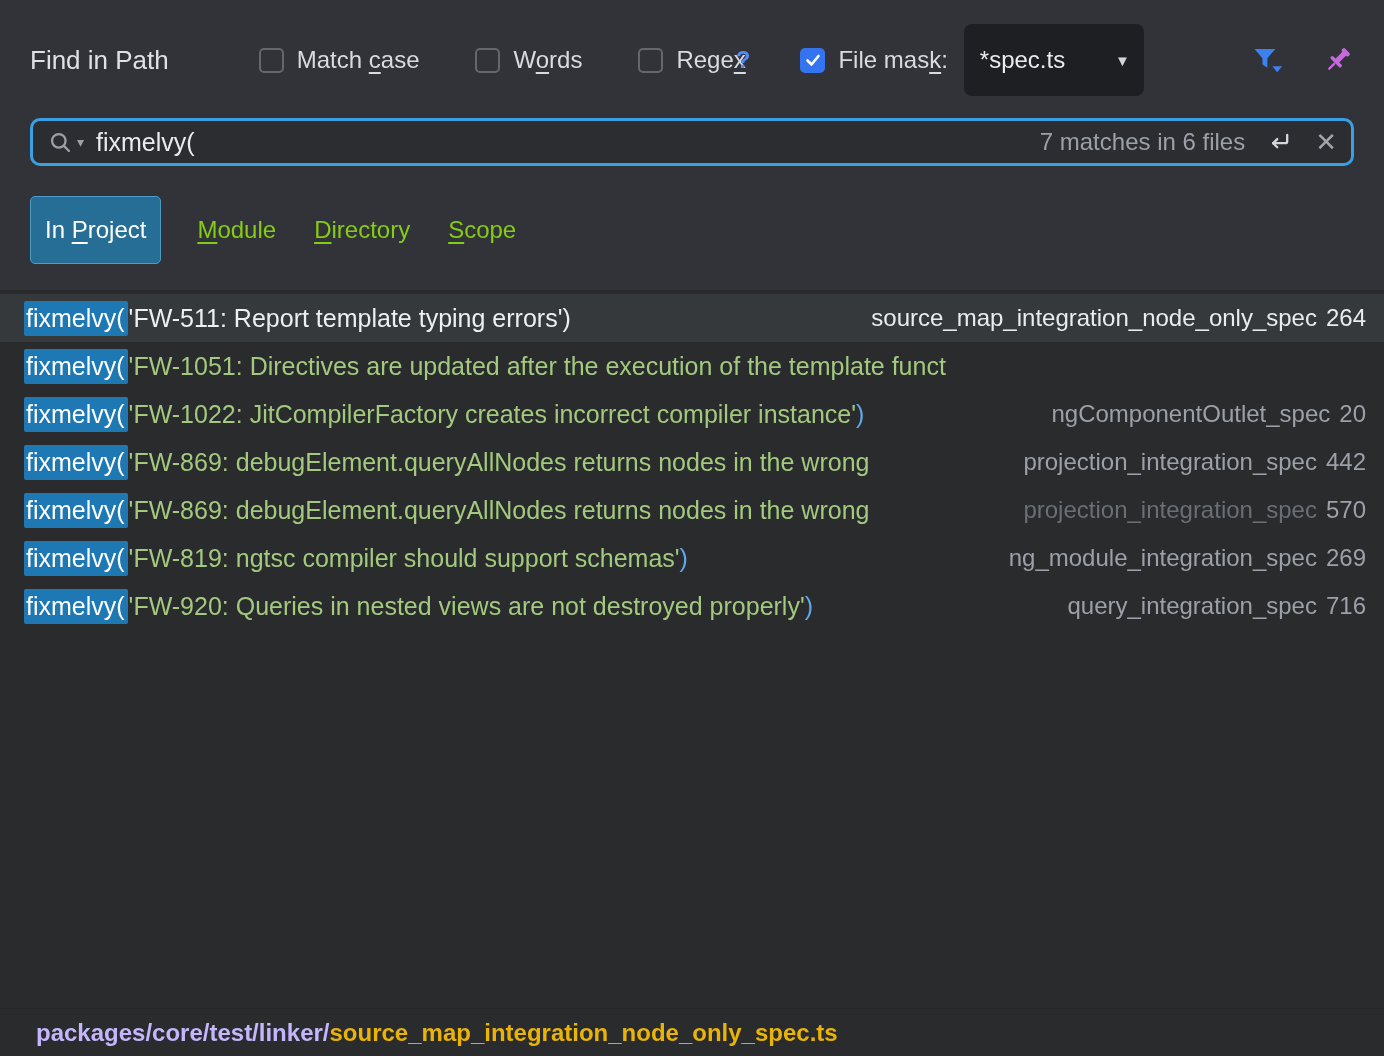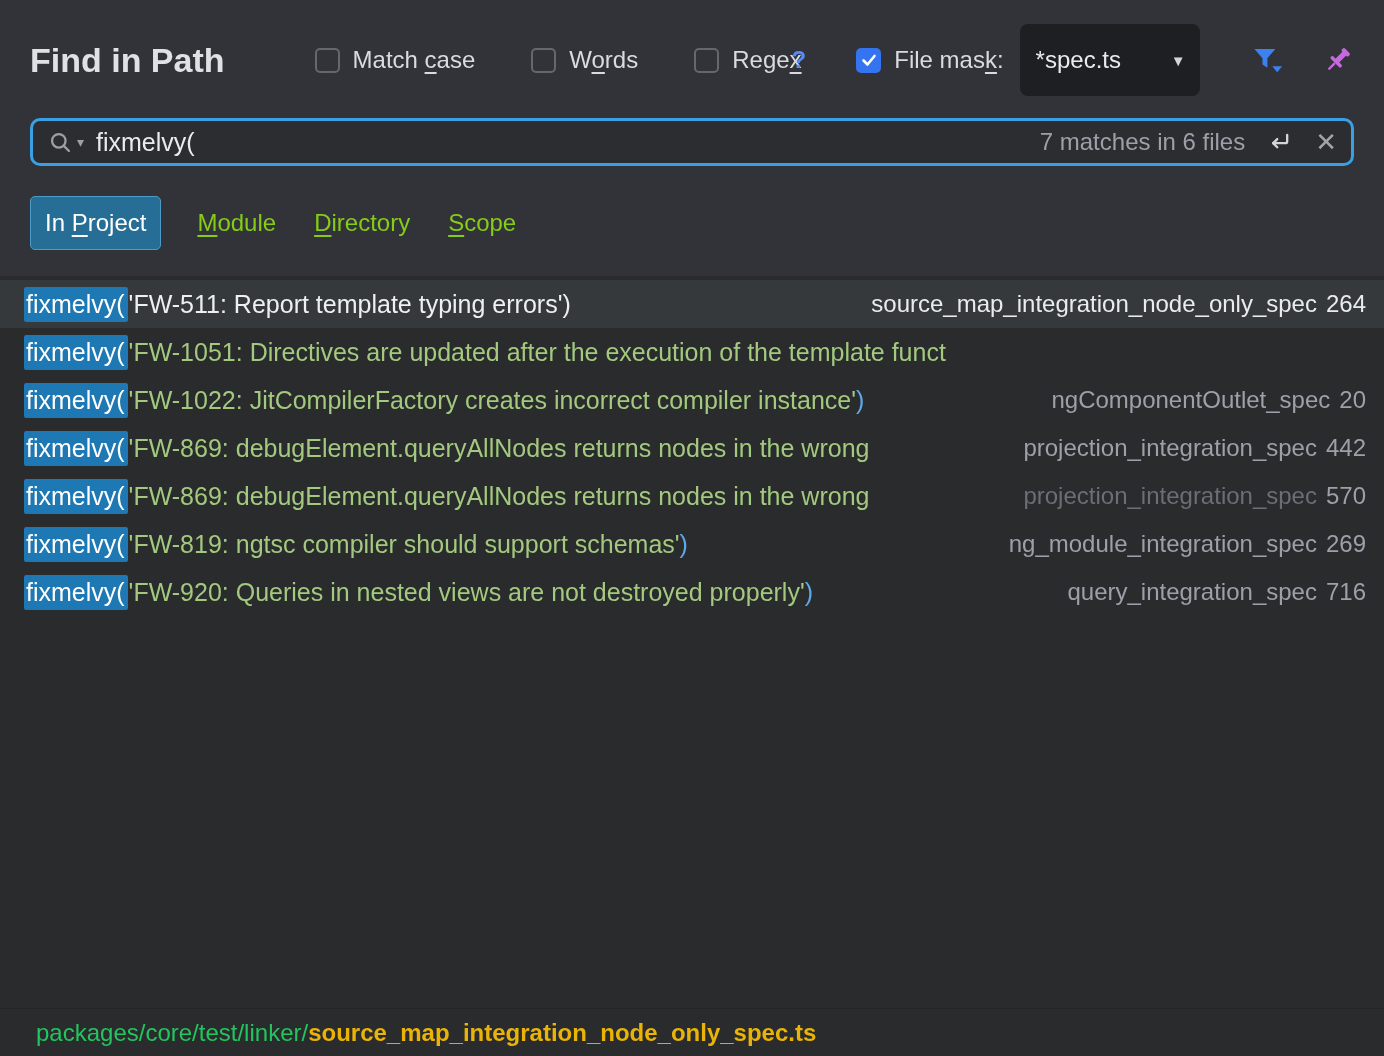--- a/index.html
+++ b/index.html
@@ -8,21 +8,21 @@
     font-family: "Liberation Sans", sans-serif;
     background: #292B2D;
     color: #DFE1E5;
     -webkit-font-smoothing: antialiased;
   }
   .dialog { display: flex; flex-direction: column; height: 100%; }
 
   
   .top { background: #313338; padding-bottom: 26px; }
   .header { display: flex; align-items: center; padding: 24px 26px 22px 30px; }
-  .title { font-size: 34px; font-weight: 700; margin-right: 82px; white-space: nowrap; }
+  .title { font-size: 26px; font-weight: 400; margin-right: 82px; white-space: nowrap; }
 
   .cb { display: flex; align-items: center; gap: 13px; cursor: default; margin-right: 48px; white-space: nowrap; margin-left: 8px; }
   .cb-label { font-size: 24px; color: #D8DBE0; }
   .cb-box { width: 25px; height: 25px; border: 2.5px solid #64676C; border-radius: 5px; background: transparent; flex: 0 0 auto; }
   .cb-box.checked { border: none; background: #3574F0; display: flex; align-items: center; justify-content: center; }
   u { text-decoration: underline; text-underline-offset: 4px; text-decoration-thickness: 2px; }
 
   .help { color: #548AF7; font-weight: 700; font-size: 24px; margin-left: -28px; margin-right: 42px; cursor: default; }
 
   .filemask-cb { margin-right: 16px; }
@@ -52,42 +52,42 @@
   }
   .count { color: #9CA0A8; font-size: 24px; margin: 0 20px 0 12px; white-space: nowrap; }
   .enter-btn { margin-right: 22px; }
   .close-btn { color: #A0A4AB; font-size: 26px; line-height: 1; }
 
   
   .tabs { margin: 30px 30px 0; display: flex; align-items: center; gap: 34px; font-size: 24px; }
   .tab { color: #84cc16; padding: 8px 2px; cursor: default; white-space: nowrap; }
   .tab.selected {
     background: #266E95; border: 1px solid #4C9CC9; border-radius: 5px;
-    padding: 12px 14px; color: #FFFFFF;
+    padding: 19px 14px; color: #FFFFFF;
   }
 
   
   .results { flex: 1 1 auto; background: #292B2D; padding-top: 4px; overflow: hidden; }
   .row { height: 48px; display: flex; align-items: center; padding: 0 18px 0 24px; font-size: 25px; }
   .row.selected { background: #36393C; }
   .match { background: #1E78B4; color: #FFFFFF; border-radius: 2px; padding: 3px 3px 3px 2px; flex: 0 0 auto; white-space: pre; }
   .rtext { flex: 1 1 auto; overflow: hidden; white-space: nowrap; margin-left: 1px; }
   .str { color: #A3C97E; margin-top: 29px; }
   .paren { color: #5FA8E8; }
   .row.selected .str, .row.selected .paren { color: #EDEFF2; }
   .rfile { flex: 0 0 auto; margin-left: 10px; color: #9CA0A8; font-size: 24px; white-space: nowrap; display: flex; gap: 9px; }
   .row.selected .rfile { color: #E9EBEF; }
   .fname.dim { color: #6A6E75; }
 
   
   .statusbar {
     height: 48px; background: #292B2D; border-top: 1px solid #232527;
     display: flex; align-items: center; padding: 0 36px; font-size: 24px; white-space: nowrap;
   }
-  .path { color: #22c55e; }
+  .path { color: #c4b5fd; font-weight: bold; }
   .file { color: #eab308; font-weight: 700; }
 </style>
 </head>
 <body>
 
 <div class="dialog">
 
   <div class="top">
 
     <div class="header">

